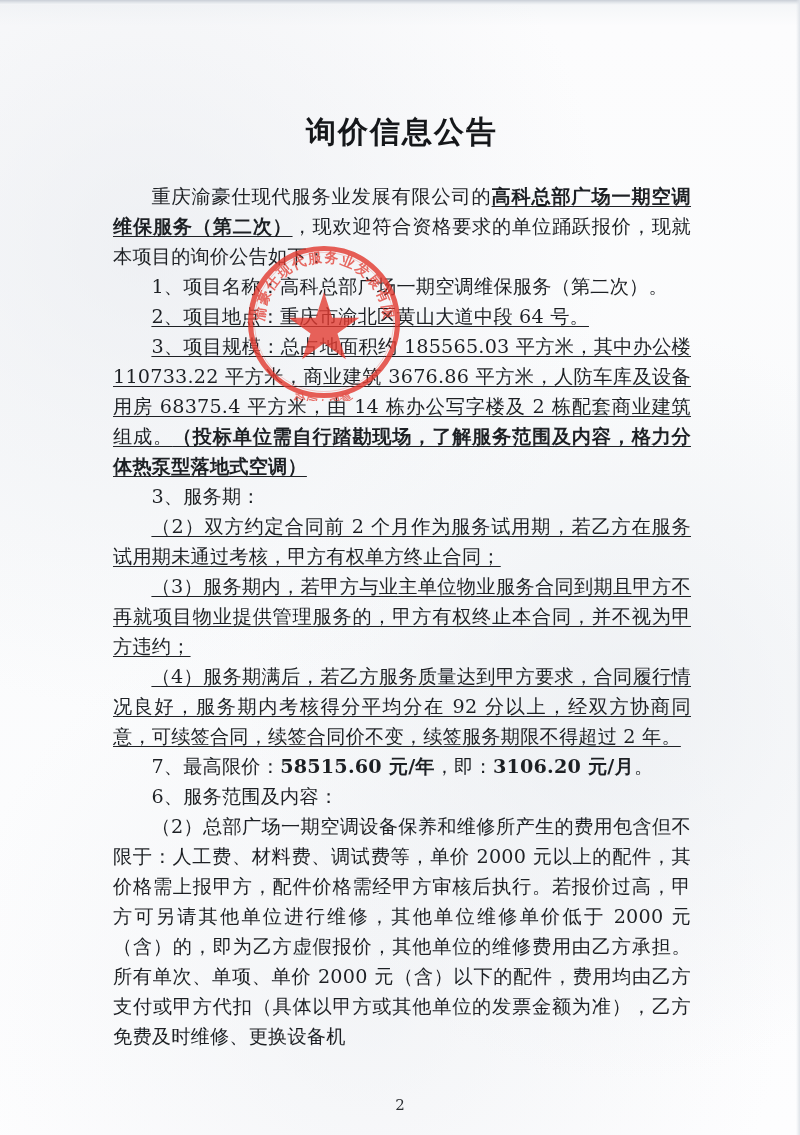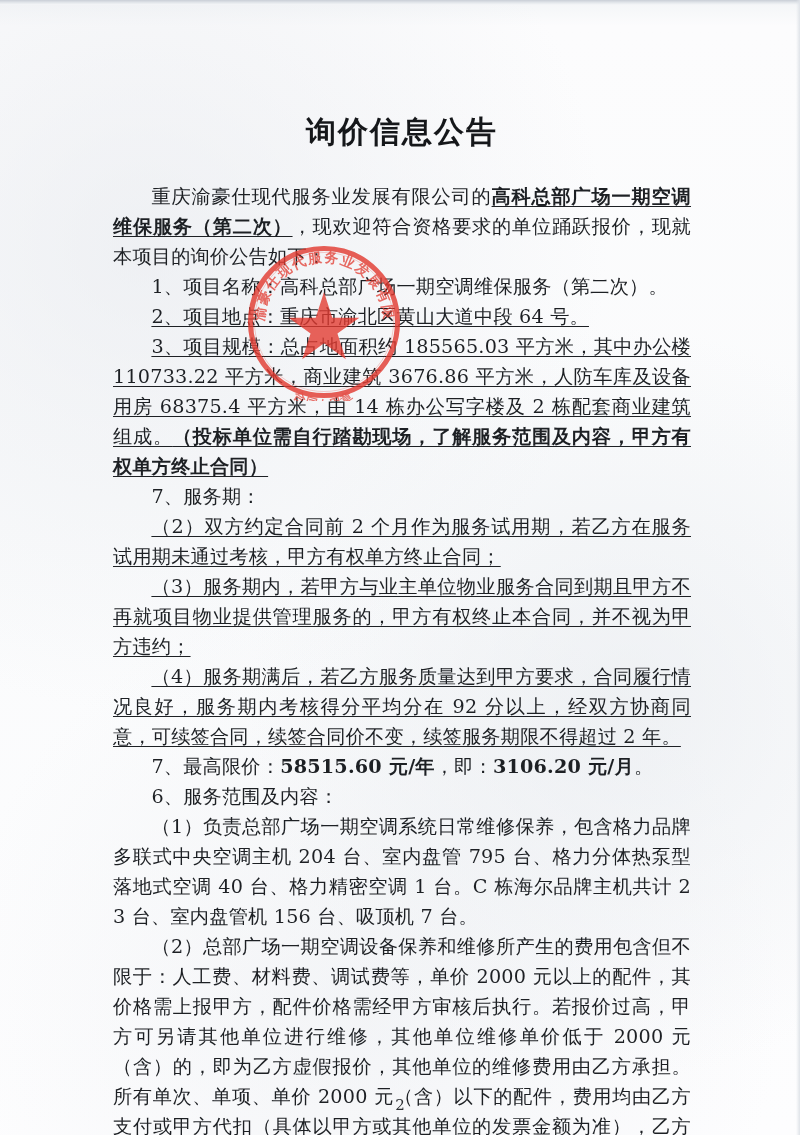--- a/index.html
+++ b/index.html
@@ -107,36 +107,35 @@
   <div class="content">
 
     <h1 class="doc-title">询价信息公告</h1>
 
     <p class="para indent first"><span>重庆渝豪仕现代服务业发展有限公司的</span><span class="bu">高科总部广场一期空调维保服务（第二次）</span><span>，现欢迎符合资格要求的单位踊跃报价，现就本项目的询价公告如下：</span></p>
 
     <p class="para indent">1、项目名称：高科总部广场一期空调维保服务（第二次）。</p>
 
     <p class="para indent"><span class="u">2、项目地点：重庆市渝北区黄山大道中段 64 号。</span></p>
 
-    <p class="para indent"><span class="u">3、项目规模：总占地面积约 185565.03 平方米，其中办公楼 110733.22 平方米，商业建筑 3676.86 平方米，人防车库及设备用房 68375.4 平方米，由 14 栋办公写字楼及 2 栋配套商业建筑组成。</span><span class="bu">（投标单位需自行踏勘现场，了解服务范围及内容，甲方有权单方终止合同）</span></p>
+    <p class="para indent"><span class="u">3、项目规模：总占地面积约 185565.03 平方米，其中办公楼 110733.22 平方米，商业建筑 3676.86 平方米，人防车库及设备用房 68375.4 平方米，由 14 栋办公写字楼及 2 栋配套商业建筑组成。</span><span class="bu">（投标单位需自行踏勘现场，了解服务范围及内容，格力分体热泵型落地式空调）</span></p>
 
-    <p class="para indent">7、服务期：</p>
+    <p class="para indent">3、服务期：</p>
 
 
     <p class="para indent"><span class="u">（2）双方约定合同前 2 个月作为服务试用期，若乙方在服务试用期未通过考核，甲方有权单方终止合同；</span></p>
 
     <p class="para indent"><span class="u">（3）服务期内，若甲方与业主单位物业服务合同到期且甲方不再就项目物业提供管理服务的，甲方有权终止本合同，并不视为甲方违约；</span></p>
 
     <p class="para indent"><span class="u">（4）服务期满后，若乙方服务质量达到甲方要求，合同履行情况良好，服务期内考核得分平均分在 92 分以上，经双方协商同意，可续签合同，续签合同价不变，续签服务期限不得超过 2 年。</span></p>
 
     <p class="para indent"><span>7、最高限价：</span><span class="b">58515.60 元/年</span><span>，即：</span><span class="b">3106.20 元/月</span><span>。</span></p>
 
     <p class="para indent">6、服务范围及内容：</p>
 
-    <p class="para indent">（1）负责总部广场一期空调系统日常维修保养，包含格力品牌多联式中央空调主机 204 台、室内盘管 795 台、格力分体热泵型落地式空调 40 台、格力精密空调 1 台。C 栋海尔品牌主机共计 23 台、室内盘管机 156 台、吸顶机 7 台。</p>
 
     <p class="para indent">（2）总部广场一期空调设备保养和维修所产生的费用包含但不限于：人工费、材料费、调试费等，单价 2000 元以上的配件，其价格需上报甲方，配件价格需经甲方审核后执行。若报价过高，甲方可另请其他单位进行维修，其他单位维修单价低于 2000 元（含）的，即为乙方虚假报价，其他单位的维修费用由乙方承担。所有单次、单项、单价 2000 元（含）以下的配件，费用均由乙方支付或甲方代扣（具体以甲方或其他单位的发票金额为准），乙方免费及时维修、更换设备机</p>
 
   </div>
 
   <div class="seal">
     <svg viewBox="0 0 200 200" xmlns="http://www.w3.org/2000/svg" aria-hidden="true">
       <defs>
         <path id="sealRingTop" d="M 100,100 m -76,0 a 76,76 0 1,1 152,0" fill="none"></path>
         <path id="sealRingBottom" d="M 100,100 m -52,26 a 58,58 0 1,0 104,0" fill="none"></path>

